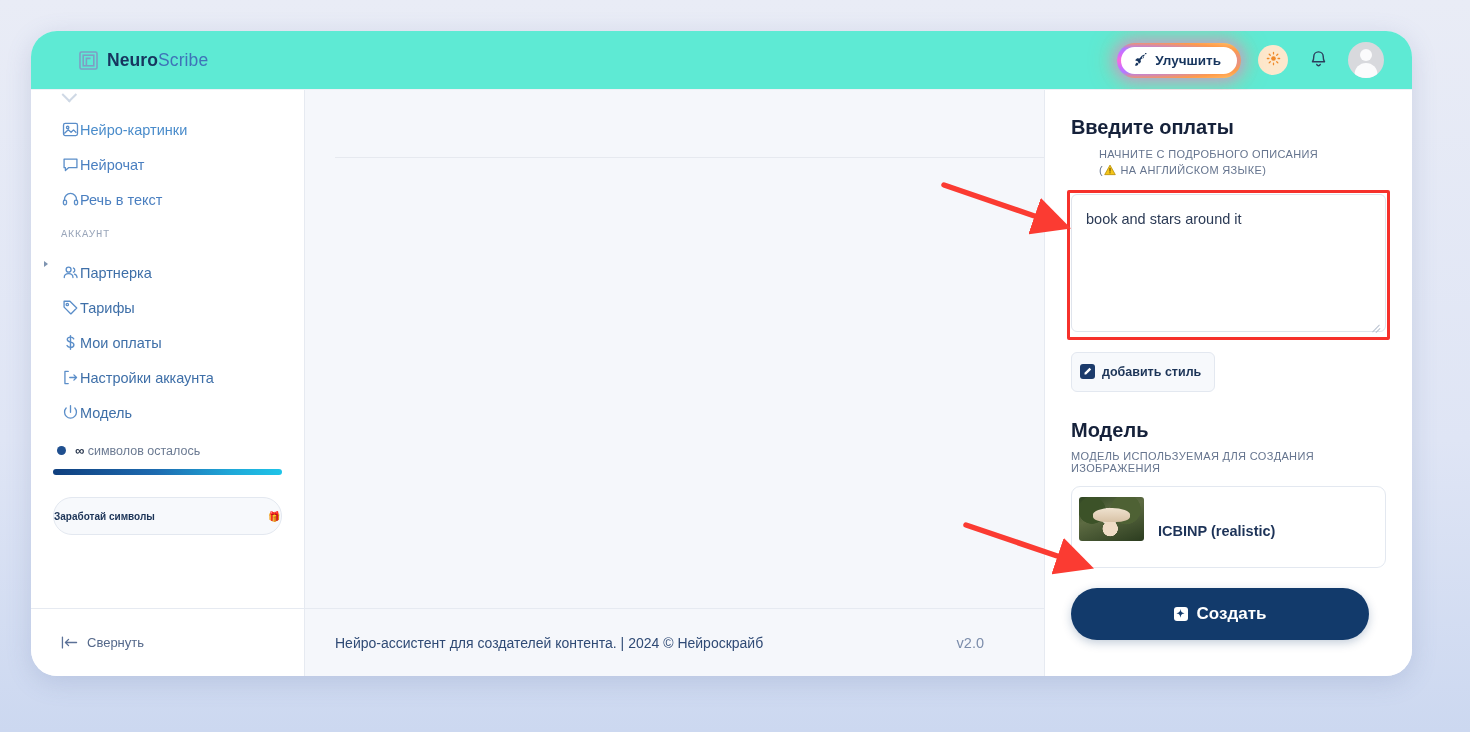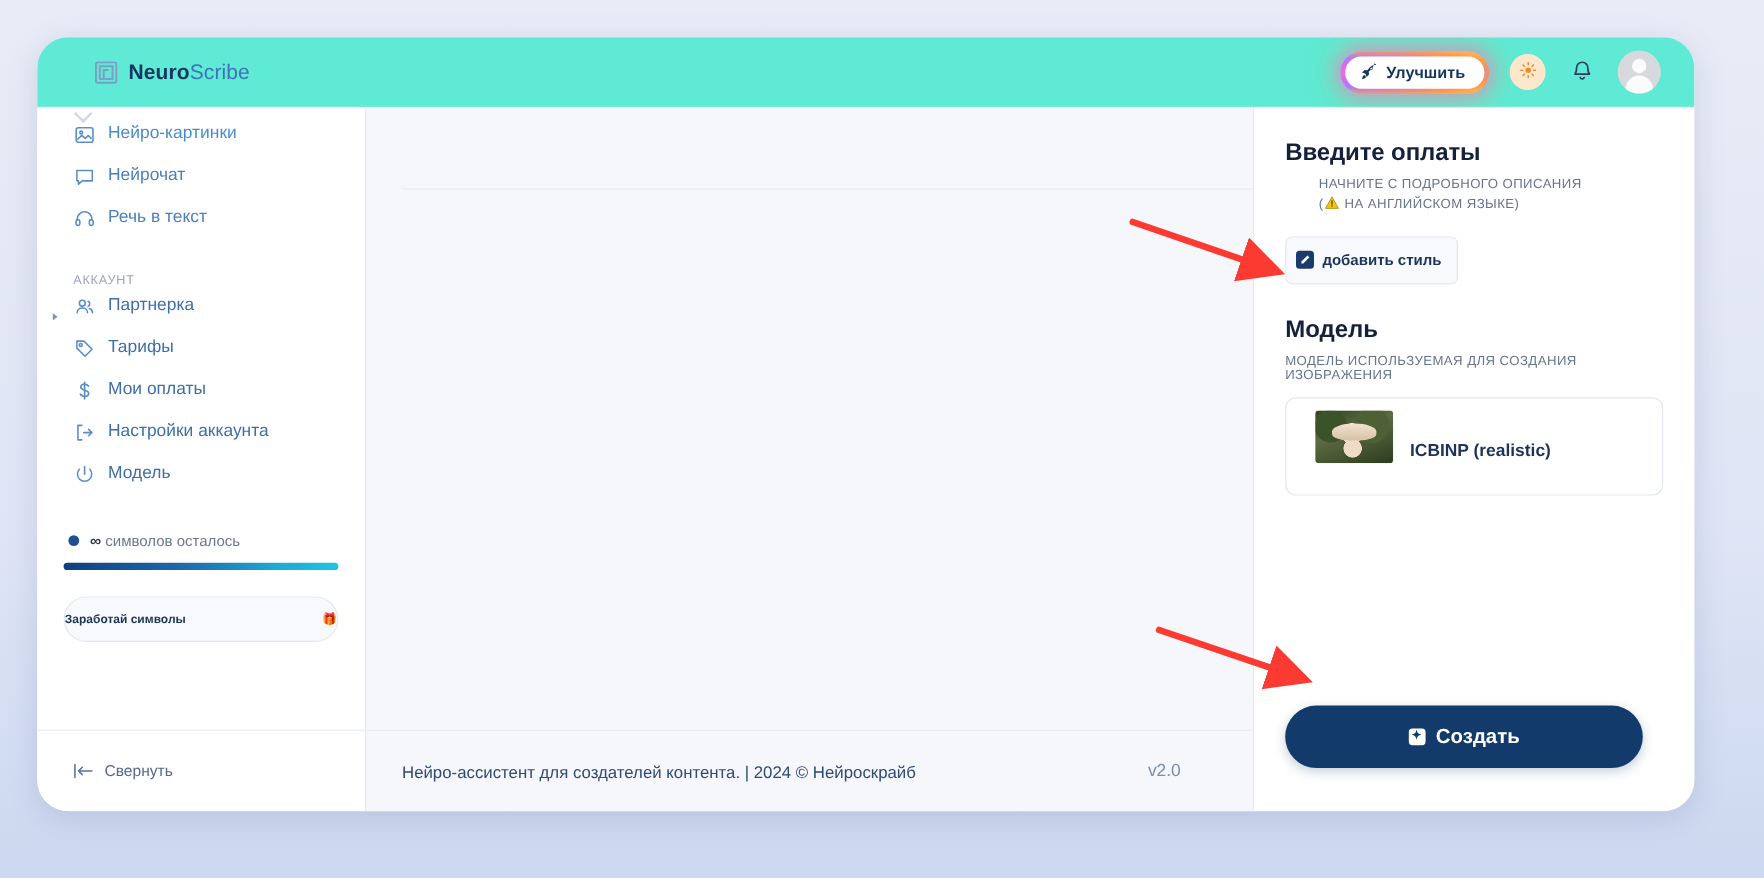--- a/index.html
+++ b/index.html
@@ -115,21 +115,21 @@
     display: flex; align-items: flex-end;
     padding-left: 8px;
   }
   .cut-item span {
     display: block; width: 11px; height: 11px;
     border: 2px solid #9fb2cb; border-top: none; border-left: none;
     transform: rotate(45deg) translateY(-4px);
     opacity: .5;
   }
   .nav-item {
-    display: flex; align-items: flex-start; gap: 11px;
+    display: flex; align-items: flex-end; gap: 1px;
     height: 35px;
     padding-left: 8px;
     font-size: 14.5px;
     color: #4a7fc0;
     cursor: pointer;
     white-space: nowrap;
   }
   .nav-item .ico {
     width: 18px; height: 18px; flex: none;
     display: flex; align-items: center; justify-content: center;
@@ -146,20 +146,21 @@
     border-bottom: 3.5px solid transparent;
   }
   .nav-item.has-caret { position: relative; }
 
   .section-label {
     font-size: 10.5px;
     letter-spacing: .7px;
     color: #9aa6ba;
     padding: 20px 0 6px 8px;
     font-weight: 400;
+    font-family: Liberation Mono, monospace;
   }
 
   
   .counter-block { padding: 22px 22px 0 22px; }
   .counter-row { display: flex; align-items: center; gap: 9px; padding-left: 4px; }
   .counter-dot { width: 9px; height: 9px; border-radius: 50%; background: #1f4f8f; flex: none; }
   .counter-text { font-size: 12.5px; color: #6b7a92; }
   .counter-text b { color: #28364d; font-size: 13px; }
   .progress {
     margin-top: 11px;
@@ -294,21 +295,21 @@
 
   .model-title { margin-top: 27px; font-size: 20px; font-weight: 700; color: #15213a; }
   .model-sub { margin-top: 8px; font-size: 11px; letter-spacing: .35px; color: #65748e; }
 
   .model-card {
     margin-top: 12px;
     height: 82px;
     border: 1px solid #e3e8f0;
     border-radius: 9px;
     display: flex; align-items: flex-start; gap: 14px;
-    padding: 10px 24px;
+    padding: 10px 7px;
     overflow: hidden;
   }
   .model-thumb {
     width: 65px; height: 44px; border-radius: 3px; flex: none;
     background:
       radial-gradient(circle at 48% 72%, #efdcc6 0 16%, transparent 17%),
       radial-gradient(circle at 47% 44%, #e8e1d0 0 20%, transparent 21%),
       radial-gradient(circle at 72% 28%, #4e6134 0 26%, transparent 27%),
       radial-gradient(circle at 20% 30%, #3c5228 0 22%, transparent 23%),
       linear-gradient(160deg,#2f4522 0%, #5d6b42 40%, #2b3c1f 100%);
@@ -546,20 +547,28 @@
         <span>НАЧНИТЕ С ПОДРОБНОГО ОПИСАНИЯ</span><br>
         <span>(</span><span class="warn-ico">
           <svg width="12" height="12" viewBox="0 0 14 14">
             <path d="M7 1.3 13.2 12.4H.8z" fill="#f5c518" stroke="#b38b05" stroke-width=".9" stroke-linejoin="round"></path>
             <path d="M7 5.1v3.3" stroke="#4a3800" stroke-width="1.1" stroke-linecap="round"></path>
             <circle cx="7" cy="10.2" r=".7" fill="#4a3800"></circle>
           </svg>
         </span><span> НА АНГЛИЙСКОМ ЯЗЫКЕ)</span>
       </div>
 
+      <div class="prompt-box">
+        <textarea class="prompt-area" placeholder="" style="">book and stars around it</textarea>
+        <span class="resize-grip">
+            <i></i>
+            <i></i>
+          </span>
+        <span class="red-highlight"></span>
+      </div>
 
       <button class="style-btn">
         <span class="pencil-chip">
           <svg width="9" height="9" viewBox="0 0 12 12" fill="currentColor">
             <path d="M8.7 1.1 10.9 3.3 4.2 10H2v-2.2z"></path>
           </svg>
         </span>
         <span>добавить стиль</span>
       </button>
 

